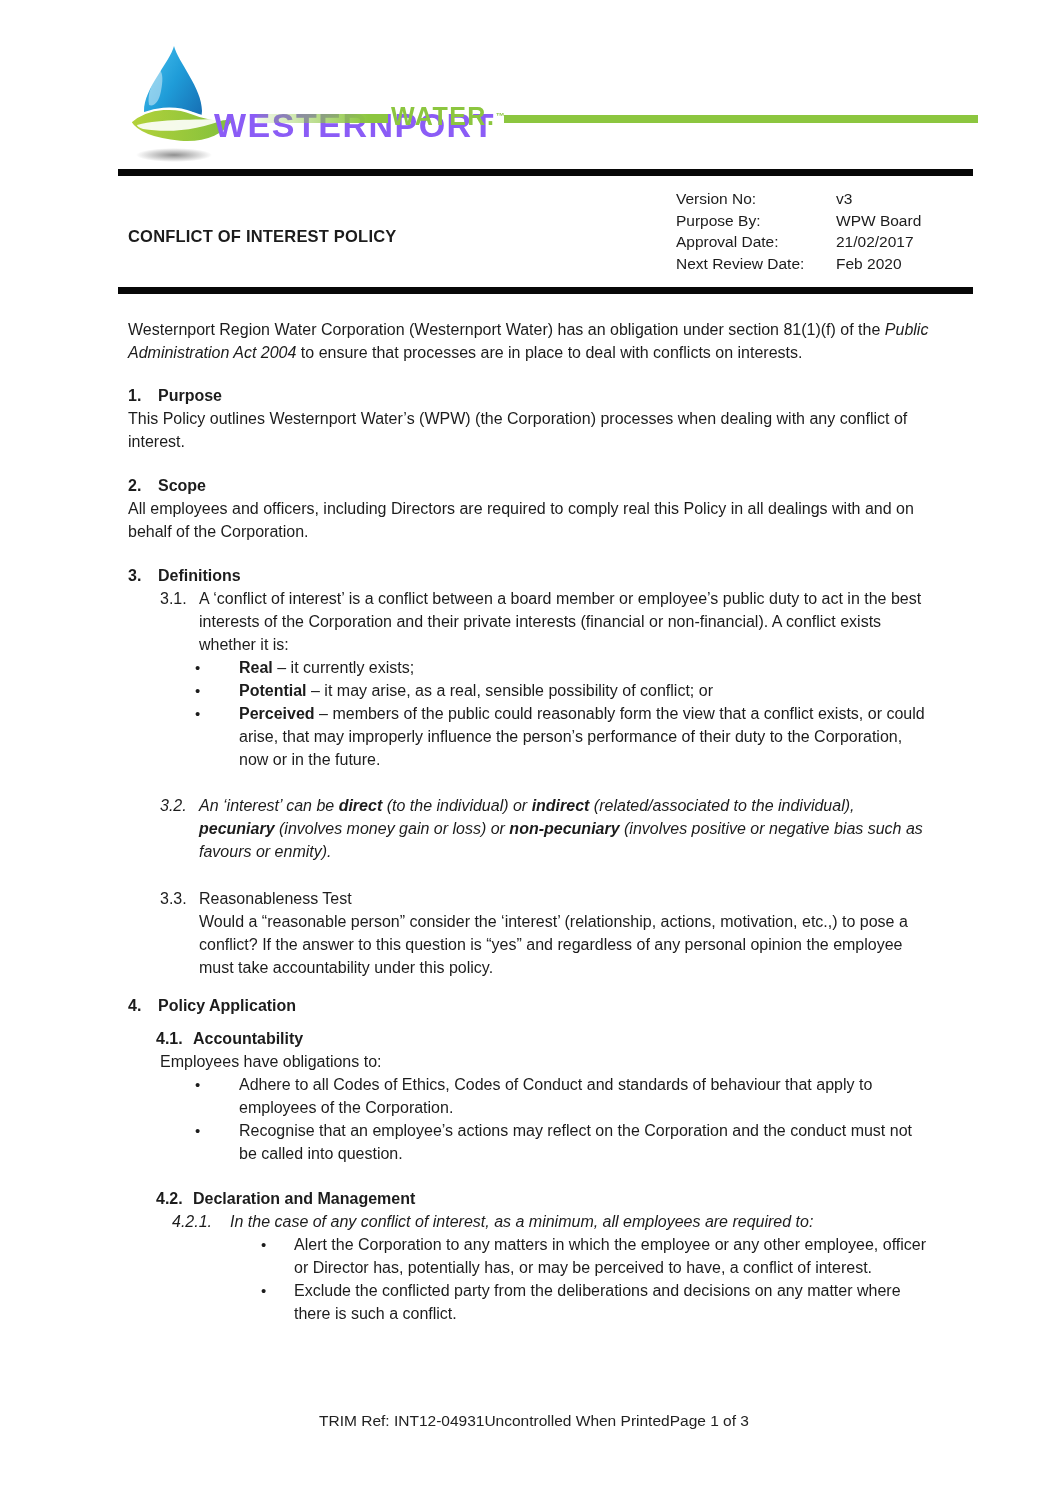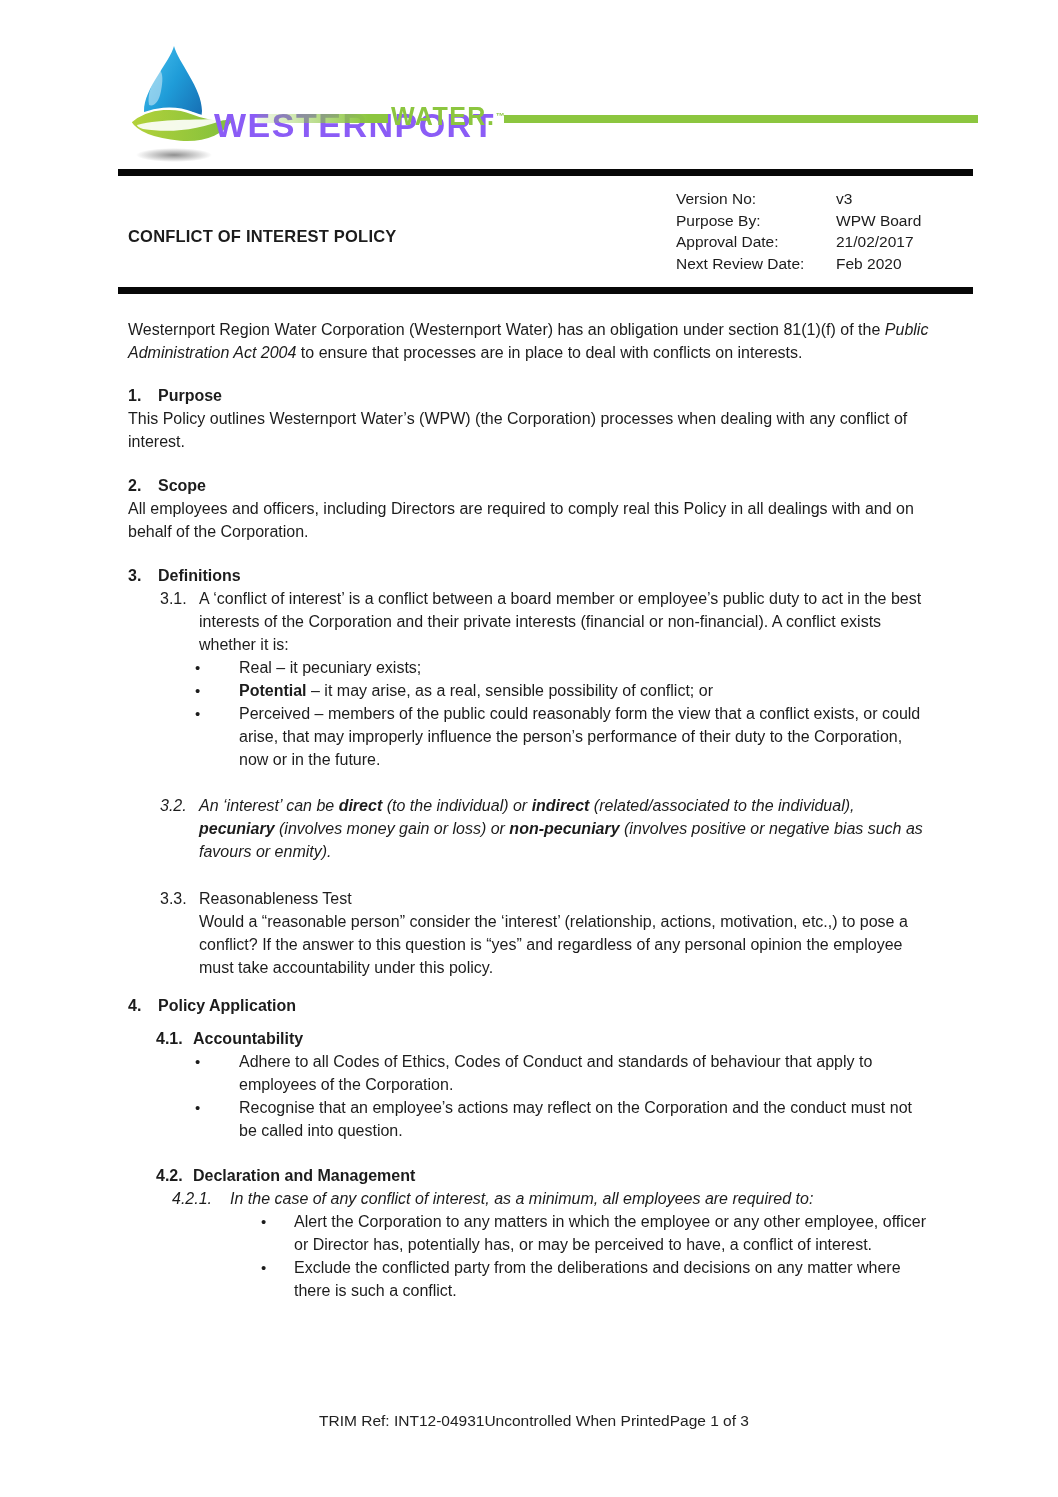--- a/index.html
+++ b/index.html
@@ -124,49 +124,50 @@
     <div class="h1 mt21">
       <span class="num">3.</span>
       <span class="txt">Definitions</span>
     </div>
     <div class="l2">
       <span class="num">3.1.</span>
       <span class="txt">A ‘conflict of interest’ is a conflict between a board member or employee’s public duty to act in the best interests of the Corporation and their private interests (financial or non-financial). A conflict exists whether it is:</span>
     </div>
     <div class="bullet">
       <span class="mark">•</span>
-      <span class="txt"><span style="font-weight: normal;">Real</span><span> – it pecuniary exists;</span></span>
+      <span class="txt"><span style="font-weight: bold;">Real</span><span> – it currently exists;</span></span>
     </div>
     <div class="bullet">
       <span class="mark">•</span>
       <span class="txt"><span style="font-weight: bold;">Potential</span><span> – it may arise, as a real, sensible possibility of conflict; or</span></span>
     </div>
     <div class="bullet">
       <span class="mark">•</span>
-      <span class="txt"><span style="font-weight: normal;">Perceived</span><span> – members of the public could reasonably form the view that a conflict exists, or could arise, that may improperly influence the person’s performance of their duty to the Corporation, now or in the future.</span></span>
+      <span class="txt"><span style="font-weight: bold;">Perceived</span><span> – members of the public could reasonably form the view that a conflict exists, or could arise, that may improperly influence the person’s performance of their duty to the Corporation, now or in the future.</span></span>
     </div>
     <div class="l2 mt23">
       <span class="num">3.2.</span>
       <span class="txt"><span>An ‘interest’ can be </span><span style="font-weight: bold;">direct</span><span> (to the individual) or </span><span style="font-weight: bold;">indirect</span><span> (related/associated to the individual), </span><span style="font-weight: bold;">pecuniary</span><span> (involves money gain or loss) or </span><span style="font-weight: bold;">non-pecuniary</span><span> (involves positive or negative bias such as favours or enmity).</span></span>
     </div>
     <div class="l2 mt24">
       <span class="num">3.3.</span>
       <span class="txt"><span>Reasonableness Test</span><br>
         <span>Would a “reasonable person” consider the ‘interest’ (relationship, actions, motivation, etc.,) to pose a conflict? If the answer to this question is “yes” and regardless of any personal opinion the employee must take accountability under this policy.</span>
       </span>
     </div>
 
     <div class="h1 mt15">
       <span class="num">4.</span>
       <span class="txt">Policy Application</span>
     </div>
     <div class="l2h mt9">
       <span class="num">4.1.</span>
       <span class="txt">Accountability</span>
     </div>
+    <div class="l2plain">Employees have obligations to:</div>
     <div class="bullet">
       <span class="mark">•</span>
       <span class="txt">Adhere to all Codes of Ethics, Codes of Conduct and standards of behaviour that apply to employees of the Corporation.</span>
     </div>
     <div class="bullet">
       <span class="mark">•</span>
       <span class="txt">Recognise that an employee’s actions may reflect on the Corporation and the conduct must not be called into question.</span>
     </div>
     <div class="l2h mt22">
       <span class="num">4.2.</span>

